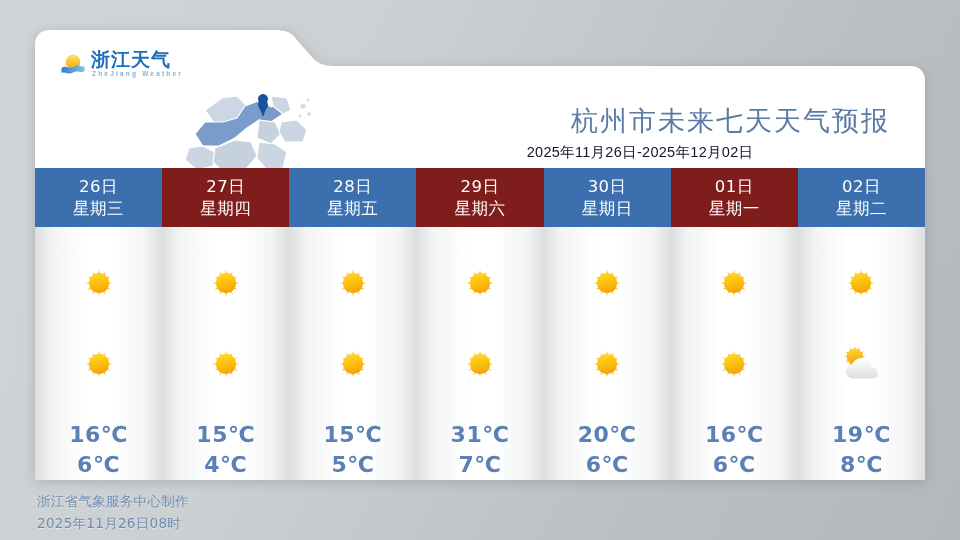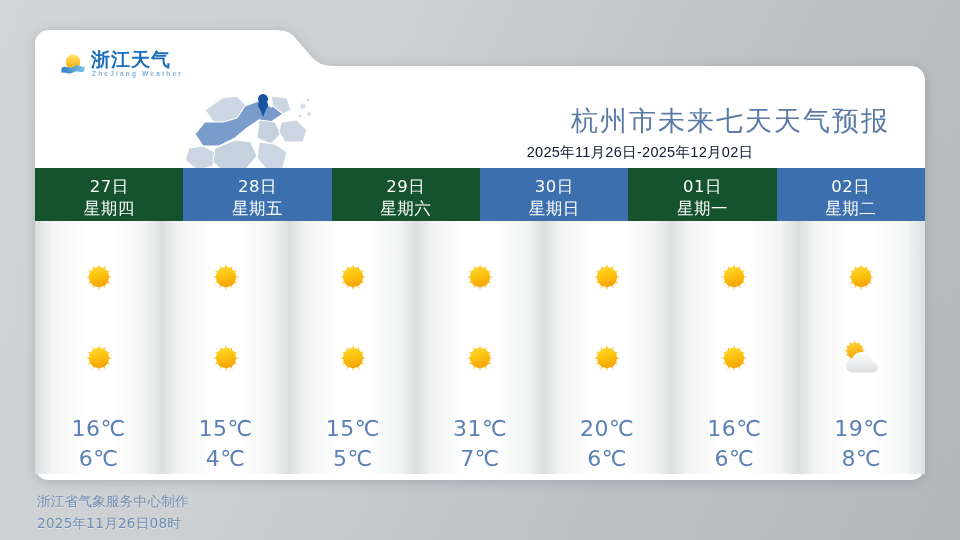--- a/index.html
+++ b/index.html
@@ -48,25 +48,25 @@
     position:absolute;left:0px;top:138px;width:890px;height:59px;display:flex;
   }
   .hcell{
     flex:1 1 0;display:flex;flex-direction:column;align-items:center;
     justify-content:center;color:#fff;line-height:1.28;
     font-family:"DejaVu Sans","Liberation Sans",sans-serif;
   }
   .hcell .d{font-size:16.5px;letter-spacing:.5px;}
   .hcell .w{font-size:16.5px;letter-spacing:.5px;}
   .hcell.dark{background:#3c6fae;}
-  .hcell.light{background:#14532d;}
+  .hcell.light{background:#7f1d1d;}
 
   
   #bodyrow{
-    position:absolute;left:0px;top:191px;width:890px;height:253px;display:flex;
+    position:absolute;left:0px;top:197px;width:890px;height:253px;display:flex;font-weight:bold;
   }
   .bcell{
     flex:1 1 0;position:relative;
     background:linear-gradient(to right,#dcdedf 0%,#f2f3f3 13%,#ffffff 40%,#ffffff 60%,#f3f4f4 86%,#dddfe0 100%);
     display:flex;flex-direction:column;align-items:center;
   }
   .bcell .ic1{margin-top:30px;}
   .bcell .ic2{margin-top:25px;}
   .bcell .temps{
     margin-top:26px;text-align:center;color:#5b80b5;
@@ -155,20 +155,24 @@
 
     <path d="M88,28 a5,5 0 1,1 0.01,0 M88,28 L88,40" fill="#18549c" stroke="none"></path>
     <circle cx="88" cy="29" r="5" fill="#18549c"></circle>
     <path d="M84.5,32 L91.5,32 L88,41 Z" fill="#18549c"></path>
   </svg>
 
   <div id="title">杭州市未来七天天气预报</div>
   <div id="subtitle">2025年11月26日-2025年12月02日</div>
 
   <div id="headrow">
+      <div class="hcell dark">
+        <div class="d">26日</div>
+        <div class="w">星期三</div>
+      </div>
       <div class="hcell light">
         <div class="d">27日</div>
         <div class="w">星期四</div>
       </div>
       <div class="hcell dark">
         <div class="d">28日</div>
         <div class="w">星期五</div>
       </div>
       <div class="hcell light">
         <div class="d">29日</div>

